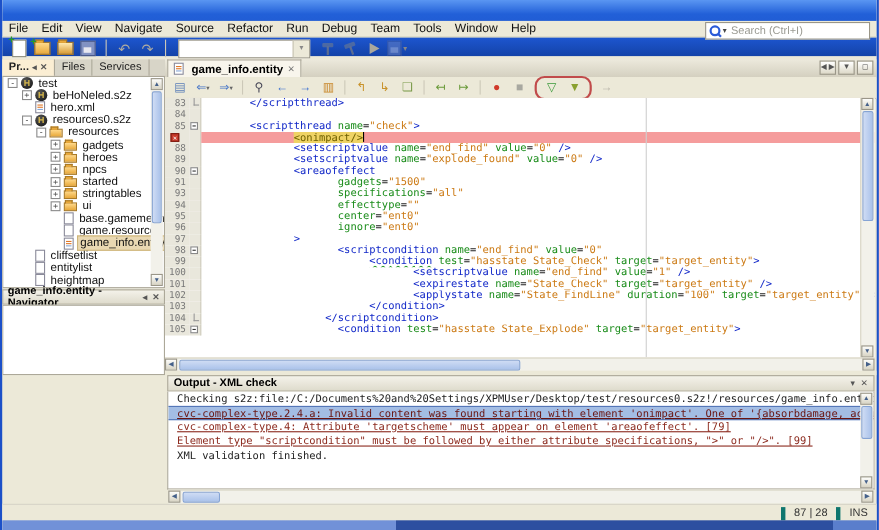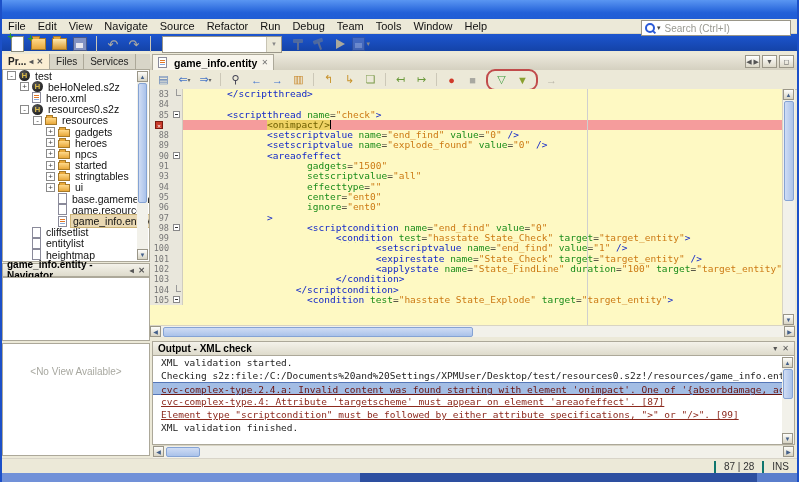--- a/index.html
+++ b/index.html
@@ -87,21 +87,21 @@
   .tr-btn{width:15px;height:13px;border:1px solid #9a9688;background:linear-gradient(180deg,#fff,#ddd9c8);
     font-size:7px;text-align:center;line-height:12px;color:#555;box-sizing:border-box;}
   
   #editor-toolbar{position:absolute;left:148px;top:70px;right:0;height:19px;background:#ece9d8;border-bottom:1px solid #c8c4b4;
     display:flex;align-items:center;padding-left:4px;gap:2px;}
   .et-icon{width:17px;height:15px;display:flex;align-items:center;justify-content:center;font-size:11px;position:relative;border:1px solid transparent;}
   .et-sep{width:1px;height:13px;background:#ccc8b8;margin:0 3px;}
   .et-drop{font-size:6px;color:#666;margin-left:0px;}
   #annotation-box{display:flex;align-items:center;gap:2px;border:2px solid #c14b4b;border-radius:9px;padding:0 4px;height:18px;margin:0 2px;}
   
-  #code-area{position:absolute;left:148px;top:89px;right:2px;height:236px;background:#fef9c3;overflow:hidden;
+  #code-area{position:absolute;left:148px;top:89px;right:2px;height:236px;background:#ffffff;overflow:hidden;
     font-family:"DejaVu Sans Mono","Liberation Mono",monospace;font-size:9.5px;}
   .code-row{height:10.3px;display:flex;line-height:10.3px;}
   .lnum{width:22px;flex:none;background:#e9e7dc;color:#777;text-align:right;padding-right:3px;font-size:8.5px;box-sizing:border-box;}
   .fold{width:11px;flex:none;background:#e9e7dc;border-right:1px solid #d0cdbf;position:relative;box-sizing:border-box;}
   .fold-minus{position:absolute;left:1px;top:1px;width:7px;height:7px;border:1px solid #888;background:#fff;box-sizing:border-box;}
   .fold-minus::after{content:"";position:absolute;left:1px;top:2px;width:3px;height:1px;background:#333;}
   .fold-end{position:absolute;left:4px;top:0;width:4px;height:6px;border-left:1px solid #999;border-bottom:1px solid #999;}
   .ctext{flex:1;white-space:pre;padding-left:4px;position:relative;overflow:hidden;}
   .code-row.err-line .ctext{background:#f59c9c;}
   .err-badge{position:absolute;left:5px;top:1px;width:8px;height:8px;background:#c83a2a;border:1px solid #7a1a10;
@@ -124,21 +124,21 @@
   #output-body{position:absolute;left:150px;right:2px;top:356px;height:89px;background:#fff;border:1px solid #aca899;border-top:none;
     box-sizing:border-box;overflow:hidden;font-family:"DejaVu Sans Mono","Liberation Mono",monospace;font-size:9.5px;}
   .out-line{height:13px;line-height:13px;white-space:pre;padding-left:8px;color:#222;}
   .out-line.link{color:#8c2a1e;text-decoration:underline;}
   .out-line.link-selected{color:#6a1410;text-decoration:underline;background:#a3bde4;border-top:1px solid #5577b8;border-bottom:1px solid #5577b8;box-sizing:border-box;}
   #out-vscroll{position:absolute;right:3px;top:357px;width:12px;height:87px;background:#f2f1ea;}
   #out-hscroll{position:absolute;left:151px;right:3px;top:445px;height:12px;background:#f2f1ea;border-top:1px solid #d8d4c4;}
   
   #statusbar{position:absolute;left:0;right:0;top:458px;height:15px;background:#ece9d8;border-top:1px solid #d8d4c8;
     display:flex;align-items:center;font-size:10px;color:#333;}
-  .status-cell{border-left:2px solid #0f766e;padding:0 8px;height:12px;line-height:12px;text-align:center;}
+  .status-cell{border-left:4px solid #0f766e;padding:0 8px;height:12px;line-height:12px;text-align:center;}
   #status-caret{margin-left:auto;}
   #taskbar-strip{position:absolute;left:0;right:0;top:473px;height:9px;
     background:linear-gradient(90deg,#7191d8 0%,#7191d8 45%,#2d4fa0 45%,#2d4fa0 95%,#5a7ecc 95%);}
 </style>
 </head>
 <body>
 
 <div id="window">
 
   <div id="titlebar">
@@ -315,23 +315,20 @@
       <div class="sb-thumb" style="top:12px;right:1px;width:9px;height:120px;"></div>
       <div class="sb-btn" style="bottom:0;right:0;">▼</div>
     </div>
   </div>
 
   <div id="nav-header">
     <span>game_info.entity - Navigator</span>
     <span class="tiny-btn">◂&nbsp;&nbsp;<span>✕</span></span>
   </div>
   <div id="nav-body-top"></div>
-  <div id="nav-body">
-    <span>&lt;No View Available&gt;</span>
-  </div>
 
   <div id="doc-tabrow">
     <div id="doc-tab">
       <span class="t-icon xml-file" style="display:inline-block"></span>
       <span>game_info.entity</span>
       <span class="close-x">✕</span>
     </div>
     <div class="tabrow-btns">
       <div class="tr-btn">◀&nbsp;▶</div>
       <div class="tr-btn">▼</div>
@@ -411,21 +408,21 @@
           <div class="ctext"><span class="seg-plain">              </span><span class="seg-tag">&lt;areaofeffect</span></div>
         </div>
         <div class="code-row">
           <div class="lnum">91</div>
           <div class="fold"></div>
           <div class="ctext"><span class="seg-plain">                     </span><span class="seg-attr">gadgets</span><span class="seg-plain">=</span><span class="seg-val">"1500"</span></div>
         </div>
         <div class="code-row">
           <div class="lnum">93</div>
           <div class="fold"></div>
-          <div class="ctext"><span class="seg-plain">                     </span><span class="seg-attr">setscriptvalue</span><span class="seg-plain">=</span><span class="seg-val">"all"</span></div>
+          <div class="ctext"><span class="seg-plain">                     </span><span class="seg-attr">specifications</span><span class="seg-plain">=</span><span class="seg-val">"all"</span></div>
         </div>
         <div class="code-row">
           <div class="lnum">94</div>
           <div class="fold"></div>
           <div class="ctext"><span class="seg-plain">                     </span><span class="seg-attr">effecttype</span><span class="seg-plain">=</span><span class="seg-val">""</span></div>
         </div>
         <div class="code-row">
           <div class="lnum">95</div>
           <div class="fold"></div>
           <div class="ctext"><span class="seg-plain">                     </span><span class="seg-attr">center</span><span class="seg-plain">=</span><span class="seg-val">"ent0"</span></div>
@@ -504,24 +501,23 @@
   <div id="splitter"></div>
 
   <div id="output-header">
     <span>Output - XML check</span>
     <span class="hdr-btns">
       <span>▾</span>
       <span>✕</span>
     </span>
   </div>
   <div id="output-body">
-      <div class="out-line plain">XML validation started.</div>
       <div class="out-line plain">Checking s2z:file:/C:/Documents%20and%20Settings/XPMUser/Desktop/test/resources0.s2z!/resources/game_info.entity...</div>
       <div class="out-line link-selected">cvc-complex-type.2.4.a: Invalid content was found starting with element 'onimpact'. One of '{absorbdamage, accumulateddamage, activatemodifierk</div>
-      <div class="out-line link">cvc-complex-type.4: Attribute 'targetscheme' must appear on element 'areaofeffect'. [87]</div>
+      <div class="out-line link">cvc-complex-type.4: Attribute 'targetscheme' must appear on element 'areaofeffect'. [79]</div>
       <div class="out-line link">Element type "scriptcondition" must be followed by either attribute specifications, "&gt;" or "/&gt;". [99]</div>
       <div class="out-line plain">XML validation finished.</div>
     </div>
   <div id="out-vscroll">
     <div class="sb-btn" style="top:0;left:0;">▲</div>
     <div class="sb-thumb" style="top:12px;left:1px;width:10px;height:30px;"></div>
     <div class="sb-btn" style="bottom:0;left:0;">▼</div>
   </div>
   <div id="out-hscroll">
     <div class="sb-btn" style="left:0;top:0;">◀</div>

